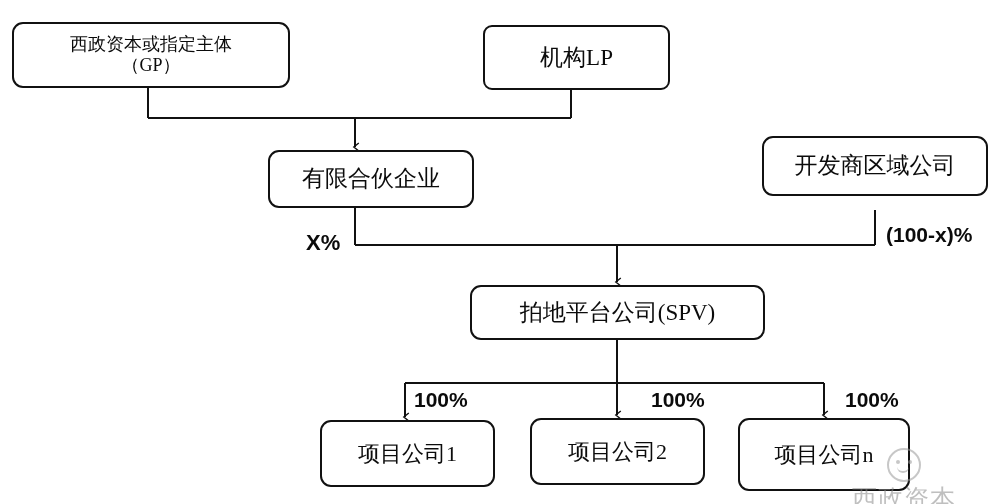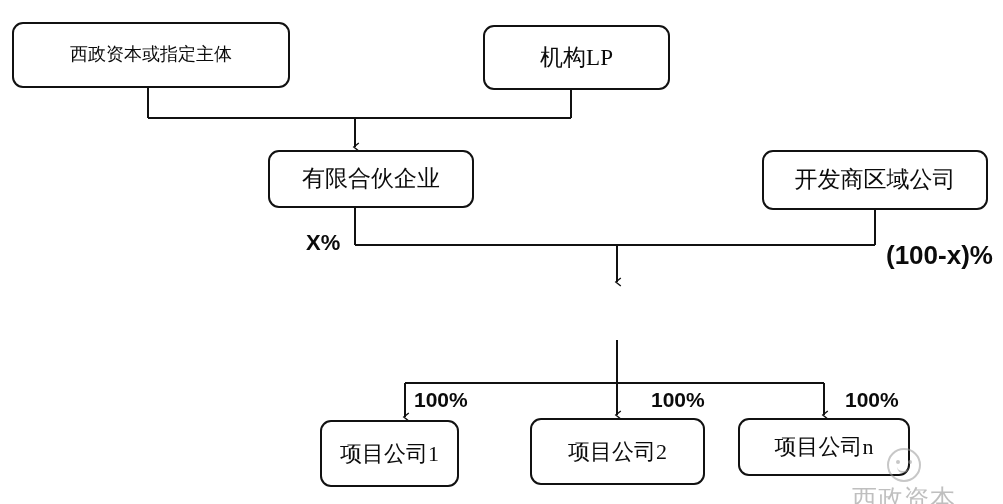--- a/index.html
+++ b/index.html
@@ -98,49 +98,53 @@
       <path d="M617,340 L617,383"></path>
       <path d="M405,383 L824,383"></path>
       <path d="M405,383 L405,417" marker-end="url(#arrowhead)"></path>
       <path d="M617,383 L617,415" marker-end="url(#arrowhead)"></path>
       <path d="M824,383 L824,415" marker-end="url(#arrowhead)"></path>
     </g>
   </svg>
 
   <div class="node-box" id="node-gp" style="left: 12px; top: 22px; width: 278px; height: 66px; font-size: 18px;">
     <span class="node-line">西政资本或指定主体</span>
+    <span class="node-line">（GP）</span>
   </div>
 
-  <div class="node-box" id="node-lp" style="left: 483px; top: 25px; width: 187px; height: 65px; font-size: 23px;">
+  <div class="node-box" id="node-lp" style="left: 483px; top: 25px; width: 187px; height: 65px; font-size: 23px; border-radius: 9px;">
     <span class="node-line">机构LP</span>
   </div>
 
   <div class="node-box" id="node-lp-partnership" style="left: 252px; top: 150px; width: 206px; height: 58px; font-size: 23px; margin-left: 16px;">
     <span class="node-line">有限合伙企业</span>
   </div>
 
-  <div class="node-box" id="node-developer" style="left: 762px; top: 150px; width: 226px; height: 60px; font-size: 23px;">
+  <div class="node-box" id="node-developer" style="left: 762px; top: 136px; width: 226px; height: 60px; font-size: 23px;">
     <span class="node-line">开发商区域公司</span>
   </div>
 
+  <div class="node-box" id="node-spv" style="left: 470px; top: 285px; width: 295px; height: 55px; font-size: 23px;">
+    <span class="node-line">拍地平台公司(SPV)</span>
+  </div>
 
-  <div class="node-box" id="node-project-1" style="left: 320px; top: 420px; width: 139px; height: 67px; font-size: 22px; gap: 32px;">
+  <div class="node-box" id="node-project-1" style="left: 320px; top: 420px; width: 175px; height: 67px; font-size: 22px; gap: 32px;">
     <span class="node-line">项目公司1</span>
   </div>
 
   <div class="node-box" id="node-project-2" style="left: 530px; top: 418px; width: 175px; height: 67px; font-size: 22px;">
     <span class="node-line">项目公司2</span>
   </div>
 
-  <div class="node-box" id="node-project-n" style="left: 738px; top: 418px; width: 172px; height: 58px; font-size: 22px;">
+  <div class="node-box" id="node-project-n" style="left: 738px; top: 418px; width: 172px; height: 73px; font-size: 22px;">
     <span class="node-line">项目公司n</span>
   </div>
 
   <div class="edge-label" id="lbl-0" style="left: 306px; top: 232px; font-size: 22px;">X%</div>
-  <div class="edge-label" id="lbl-1" style="left: 886px; top: 242px; font-size: 26px;">(100-x)%</div>
+  <div class="edge-label" id="lbl-1" style="left: 886px; top: 224px; font-size: 21px;">(100-x)%</div>
   <div class="edge-label" id="lbl-2" style="left: 414px; top: 389px; font-size: 21px;">100%</div>
   <div class="edge-label" id="lbl-3" style="left: 651px; top: 389px; font-size: 21px;">100%</div>
   <div class="edge-label" id="lbl-4" style="left: 845px; top: 389px; font-size: 21px;">100%</div>
 
   <div id="watermark" style="left: 852px; top: 448px;">
     <span class="wm-logo">
       <span class="eye l"></span>
         <span class="eye r"></span>
         <span class="mouth"></span>
     </span>

